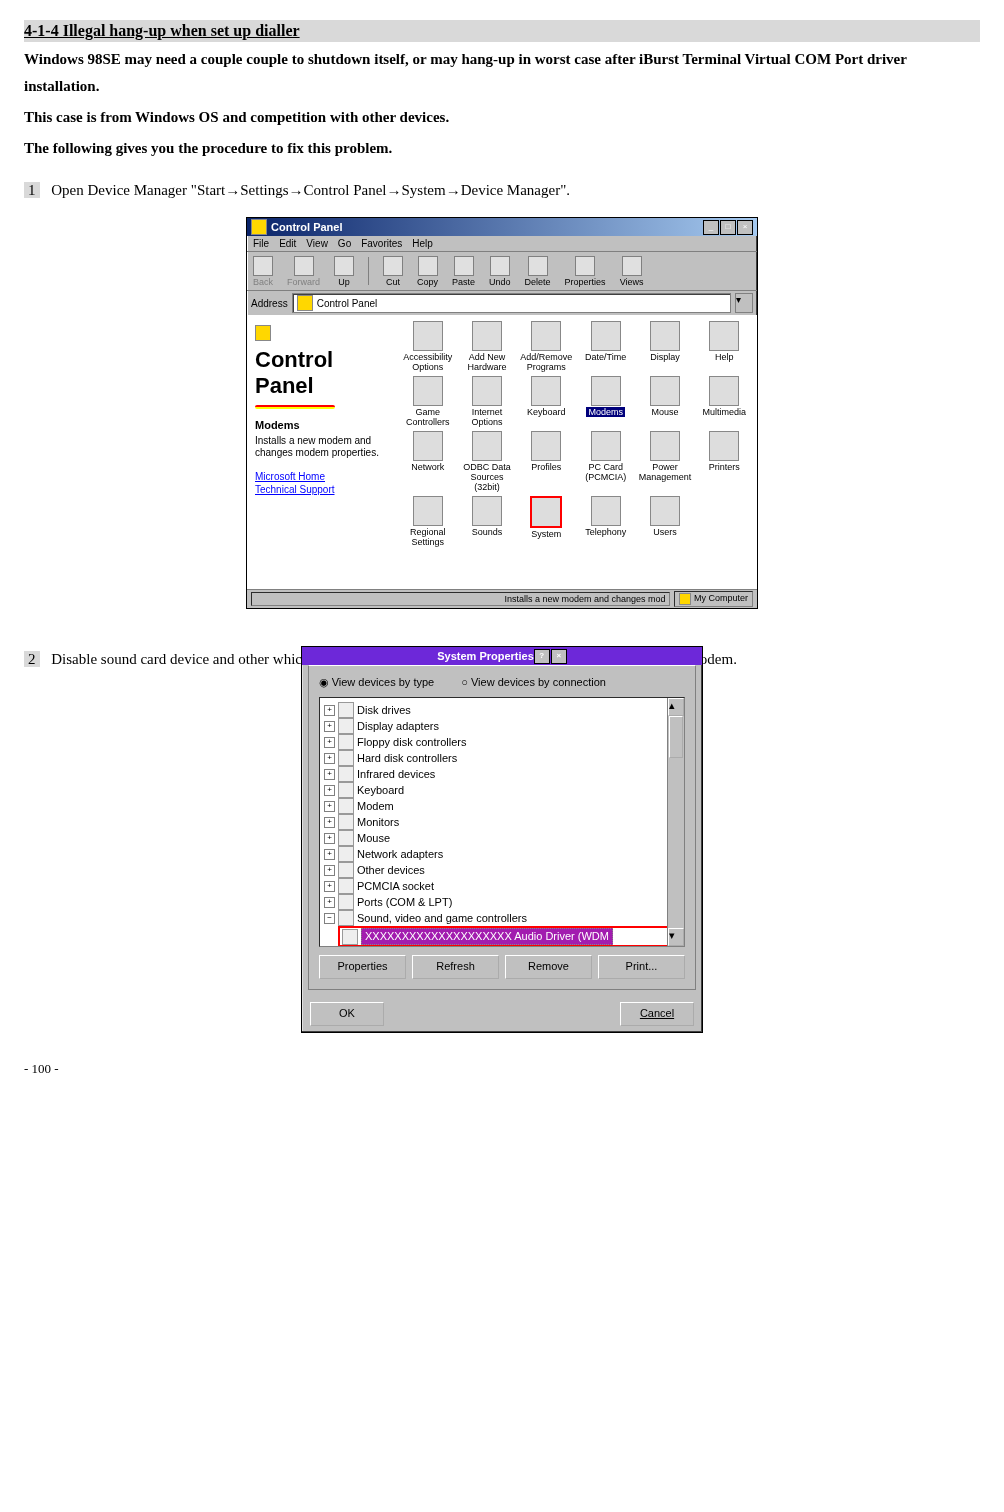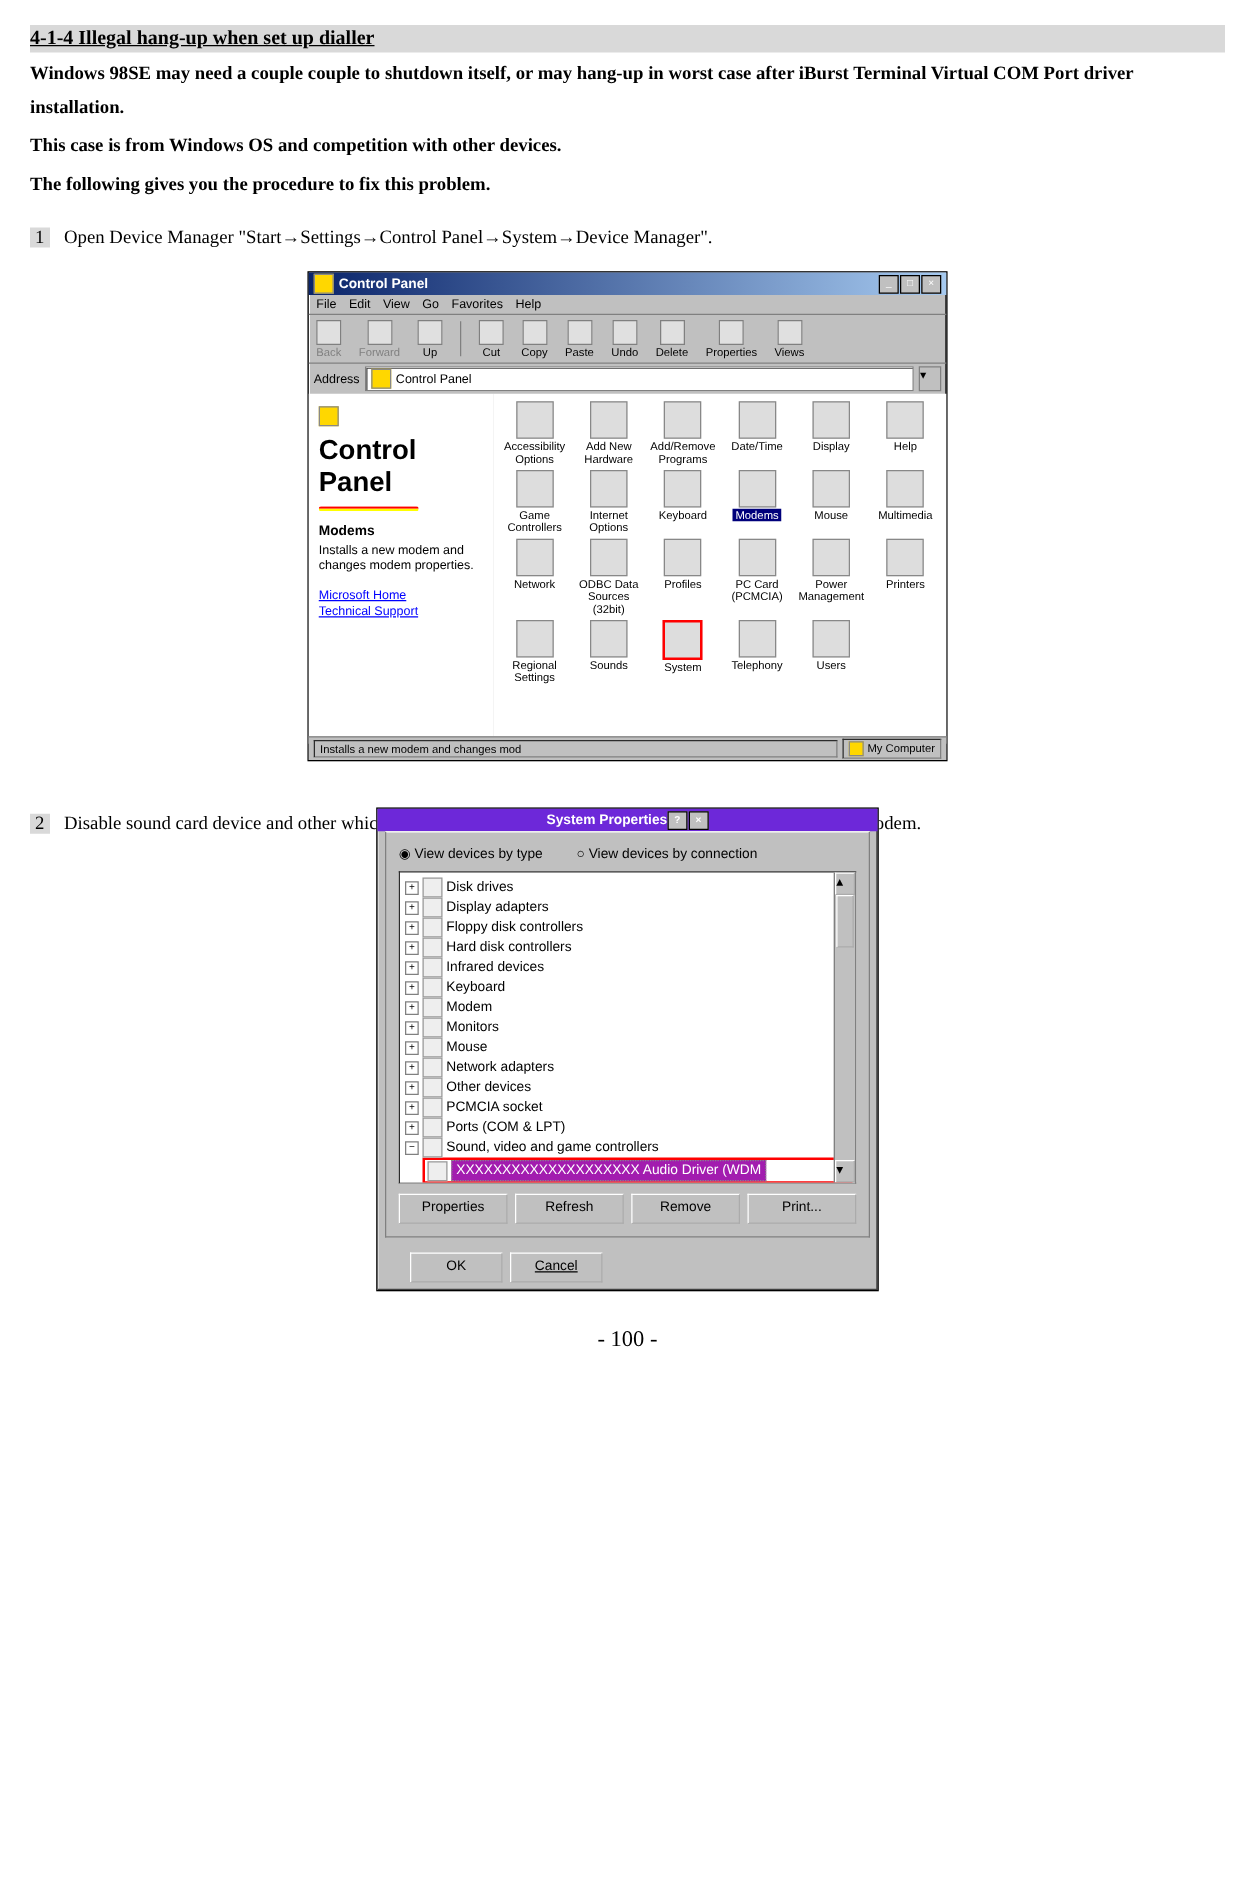--- a/index.html
+++ b/index.html
@@ -117,21 +117,21 @@
     grid-template-columns: repeat(6, 1fr);gap:4px 2px;font-size:9px;text-align:center;
     overflow:hidden;
     align-content: start;
   }
   .cp-icons .ico { display:flex;flex-direction:column;align-items:center;gap:1px;cursor:pointer; }
   .cp-icons .icimg { width:28px;height:28px;background:#ddd;border:1px solid #888; }
   .cp-icons .sel .lbl { background:#00007b;color:#fff;padding:0 2px; }
   .cp-icons .red-box { border:2px solid #f00; }
   .statusbar {
     position:absolute;bottom:0;left:0;right:0;height:18px;background:#c0c0c0;border-top:1px solid #808080;
-    display:flex;justify-content:space-between;align-items:center;padding:0 4px;font-size:9px;
+    display:flex;justify-content:space-between;align-items:center;padding:0 4px;font-size:9px;text-align:right;
   }
   .statusbar .pane { background:#c0c0c0;border:1px inset #808080;padding:1px 4px;font-size:9px; }
 
   
   .dialog {
     width: 400px;
     background:#c0c0c0;
     border:1px solid #000;
     box-shadow: inset -1px -1px 0 #404040, inset 1px 1px 0 #e0e0e0;
     font-family: Tahoma, Arial, sans-serif;
@@ -162,25 +162,25 @@
   .tree-item .pm { width:9px;height:9px;border:1px solid #808080;font-size:8px;text-align:center;line-height:7px;background:#fff; }
   .tree-item .ticon { width:14px;height:14px;background:#eee;border:1px solid #999; }
   .tree-item.indent { margin-left:16px; }
   .tree-item.sel-row { }
   .sel-bar { background:#a21caf;color:#fff;padding:0 3px;border:1px dotted #888;display:inline-flex;align-items:center;gap:4px; }
   .red-outline { border:2px solid #f00; }
   .dlg-btn-row { display:flex;gap:6px;margin-top:8px;justify-content:center; }
   .dlg-btn {
     width:86px;height:22px;background:#c0c0c0;border:1px outset #fff;font-size:11px;text-align:center;line-height:20px;
   }
-  .dlg-bottom { display:flex;justify-content:flex-start;gap:6px;padding:6px 26px; }
+  .dlg-bottom { display:flex;justify-content:space-between;gap:6px;padding:6px 8px; }
   .scroll-sim { position:absolute;right:0;top:0;bottom:0;width:16px;background:#c0c0c0;border-left:1px solid #808080; }
   .scroll-sim .sbtn { height:16px;background:#c0c0c0;border:1px outset #fff; }
   .scroll-sim .thumb { position:absolute;top:18px;height:40px;left:1px;right:1px;background:#c0c0c0;border:1px outset #fff; }
-  .page-num { text-align:center;margin-top:28px;font-size:18px; }
+  .page-num { text-align:left;margin-top:28px;font-size:13px; }
   .step2-block { display:flex; gap:10px; }
   .mini-ico { width:14px;height:14px;background:#ffd700;border:1px solid #888; }
 </style>
 </head>
 <body>
 
 <div class="section-heading">4-1-4    Illegal hang-up when set up dialler</div>
 <p class="bold-para">Windows 98SE may need a couple couple to shutdown itself, or may hang-up in worst case after iBurst Terminal Virtual COM Port driver installation.</p>
 <p class="bold-para">This case is from Windows OS and competition with other devices.</p>
 <p class="bold-para">The following gives you the procedure to fix this problem.</p>

